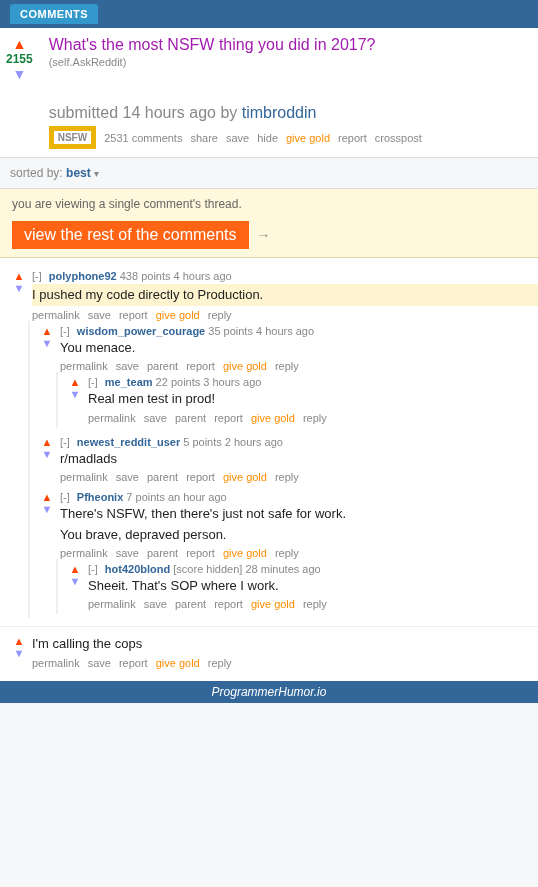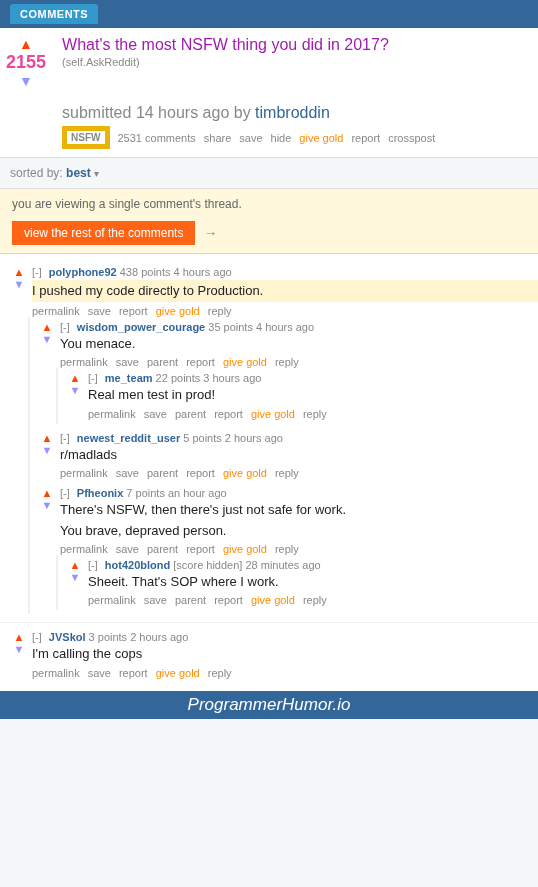--- a/index.html
+++ b/index.html
@@ -74,21 +74,21 @@
     }
     .vote-column {
       display: flex;
       flex-direction: column;
       align-items: center;
       padding: 8px 6px;
       min-width: 32px;
     }
     .vote-up { color: #ff4500; font-size: 14px; cursor: pointer; }
     .vote-down { color: #9494ff; font-size: 14px; cursor: pointer; }
-    .vote-count { font-size: 18px; font-weight: bold; color: #ec4899; }
+    .vote-count { font-size: 12px; font-weight: bold; color: #15803d; }
 
     
     .sort-bar {
       background: #f6f7f8;
       padding: 8px 10px;
       font-size: 12px;
       color: #888;
       border-bottom: 1px solid #ddd;
     }
     .sort-bar a { color: #336699; font-weight: bold; text-decoration: none; margin-top: 38px; }
@@ -100,21 +100,21 @@
       padding: 8px 12px;
       border-bottom: 1px solid #e0d8aa;
       font-size: 12px;
       color: #666;
     }
     .view-rest-btn {
       background: #ff6314;
       color: white;
       border: none;
       padding: 5px 12px;
-      font-size: 12px;
+      font-size: 16px;
       cursor: pointer;
       margin-top: 5px;
       margin-right: 8px;
     }
     .arrow-right { color: #888; font-size: 14px; }
 
     
     .comments-area {
       background: #fff;
       padding: 8px 0;
@@ -181,21 +181,21 @@
       color: #888;
       font-size: 11px;
     }
 
     
     .footer {
       background: #336699;
       color: white;
       text-align: center;
       padding: 4px;
-      font-size: 17px;
+      font-size: 12px;
       font-style: italic;
     }
 
     .divider {
       border-top: 1px solid #edeff0;
       margin: 4px 0;
     }
   </style>
 </head>
 <body>
@@ -416,26 +416,20 @@
 
   <div class="divider"></div>
 
   <div class="comment">
     <div class="comment-inner">
       <div class="comment-vote">
         <span class="up">▲</span>
         <span class="down">▼</span>
       </div>
       <div class="comment-body">
-        <div class="comment-header">
-          <span class="collapse">[-]</span>
-          <span class="username">JVSkol</span>
-          <span class="points"> 3 points </span>
-          <span class="time">2 hours ago</span>
-        </div>
         <div class="comment-text">I'm calling the cops</div>
         <div class="comment-actions">
           <span>permalink</span>
           <span>save</span>
           <span>report</span>
           <span class="givegold">give gold</span>
           <span>reply</span>
         </div>
       </div>
     </div>

